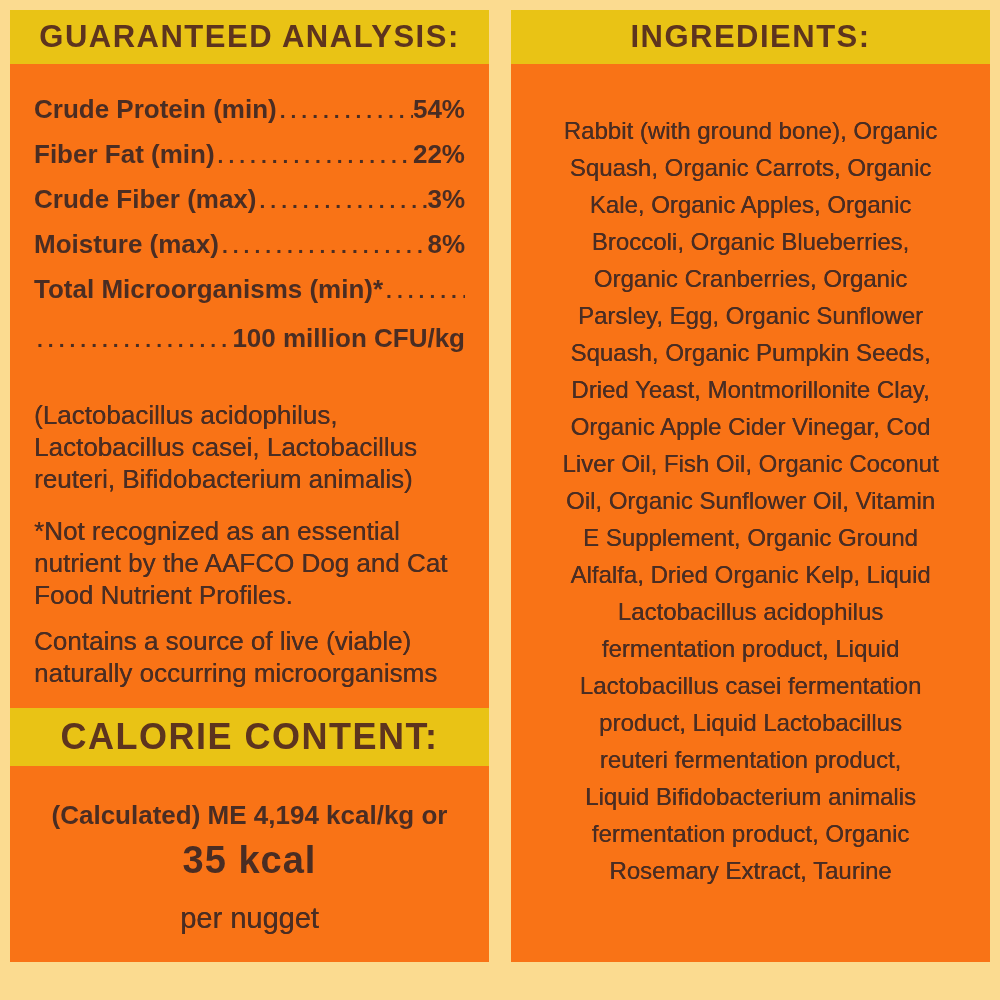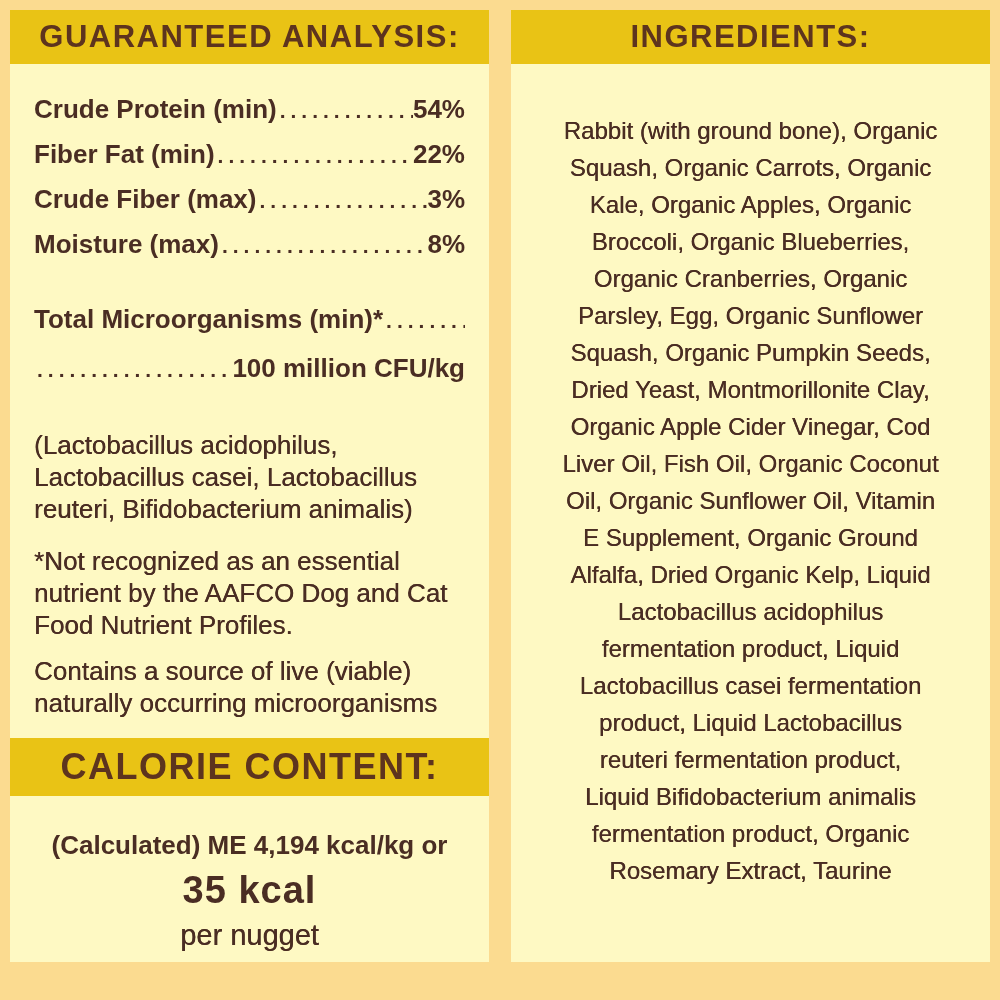--- a/index.html
+++ b/index.html
@@ -4,34 +4,34 @@
 <style>
   html,body { margin:0; padding:0; }
   body {
     width:1000px; height:1000px;
     background:#FBDB90;
     font-family:"Liberation Sans", sans-serif;
     color:#4A2D23;
     overflow:hidden;
   }
   .wrap { display:flex; gap:22px; padding:10px 10px 14px 10px; height:976px; box-sizing:border-box; }
-  .panel { flex:1; background:#fef9c3; position:relative; overflow:hidden; }
+  .panel { flex:1; background:#f97316; position:relative; overflow:hidden; }
   .band {
     background:#E9C315; height:54px;
     display:flex; align-items:center; justify-content:center;
     font-weight:bold; font-size:31px; letter-spacing:1.5px;
     color:#5D341E; white-space:nowrap;
   }
   .ga-body { padding:0 24px; }
   .ga-rows { margin-top:30px; }
   .ga-row {
     display:flex; align-items:baseline; height:45px;
     font-weight:bold; font-size:26px; color:#4A2D23; white-space:nowrap;text-align:right;
   }
-  .ga-row.micro { overflow:hidden;margin-top:30px; }
+  .ga-row.micro { overflow:hidden; }
   .leader {
     flex:1; overflow:hidden; white-space:nowrap;
     font-size:21px; font-weight:bold; letter-spacing:5px;
     padding:0 3px; min-width:0;
   }
   .cfu-row {
     display:flex; align-items:baseline; height:50px; margin-top:4px;
     font-weight:bold; font-size:26px; white-space:nowrap;
   }
   .para {
@@ -40,21 +40,21 @@
   }
   .para.p1 { margin-top:26px; }
   .para.p2 { margin-top:20px; }
   .para.p3 { margin-top:14px; }
   .cal-band { margin-top:19px; height:58px; font-size:36px; }
   .cal-line {
     margin:34px -14px 0; text-align:center;
     font-weight:bold; font-size:26px; white-space:nowrap;
   }
   .cal-value { margin-top:8px; text-align:center; font-weight:bold; font-size:38px; letter-spacing:1px; }
-  .cal-unit { margin-top:7px; text-align:center; font-size:29px; text-shadow:0.3px 0 0 currentColor; }
+  .cal-unit { margin-top:20px; text-align:center; font-size:29px; text-shadow:0.3px 0 0 currentColor; }
   .ing-body {
     margin-top:48px; padding:0 10px; text-align:center;
     font-size:24px; line-height:37px; color:#4A2D23;
     text-shadow:0.3px 0 0 currentColor; white-space:nowrap;
   }
 </style>
 </head>
 <body>
 
 <div class="wrap">

